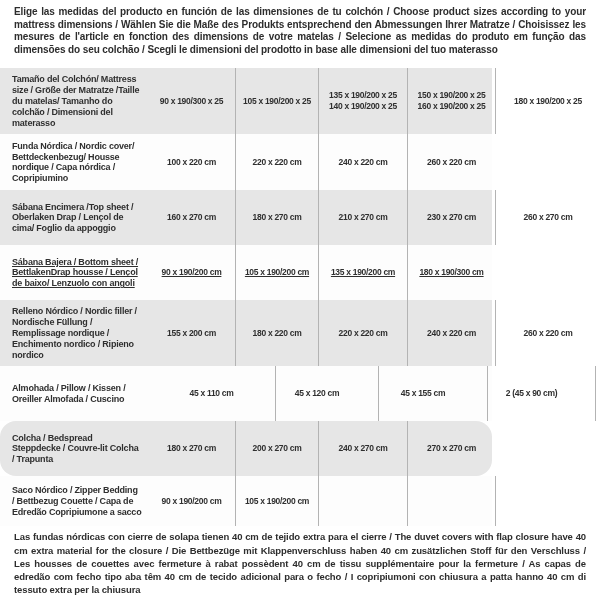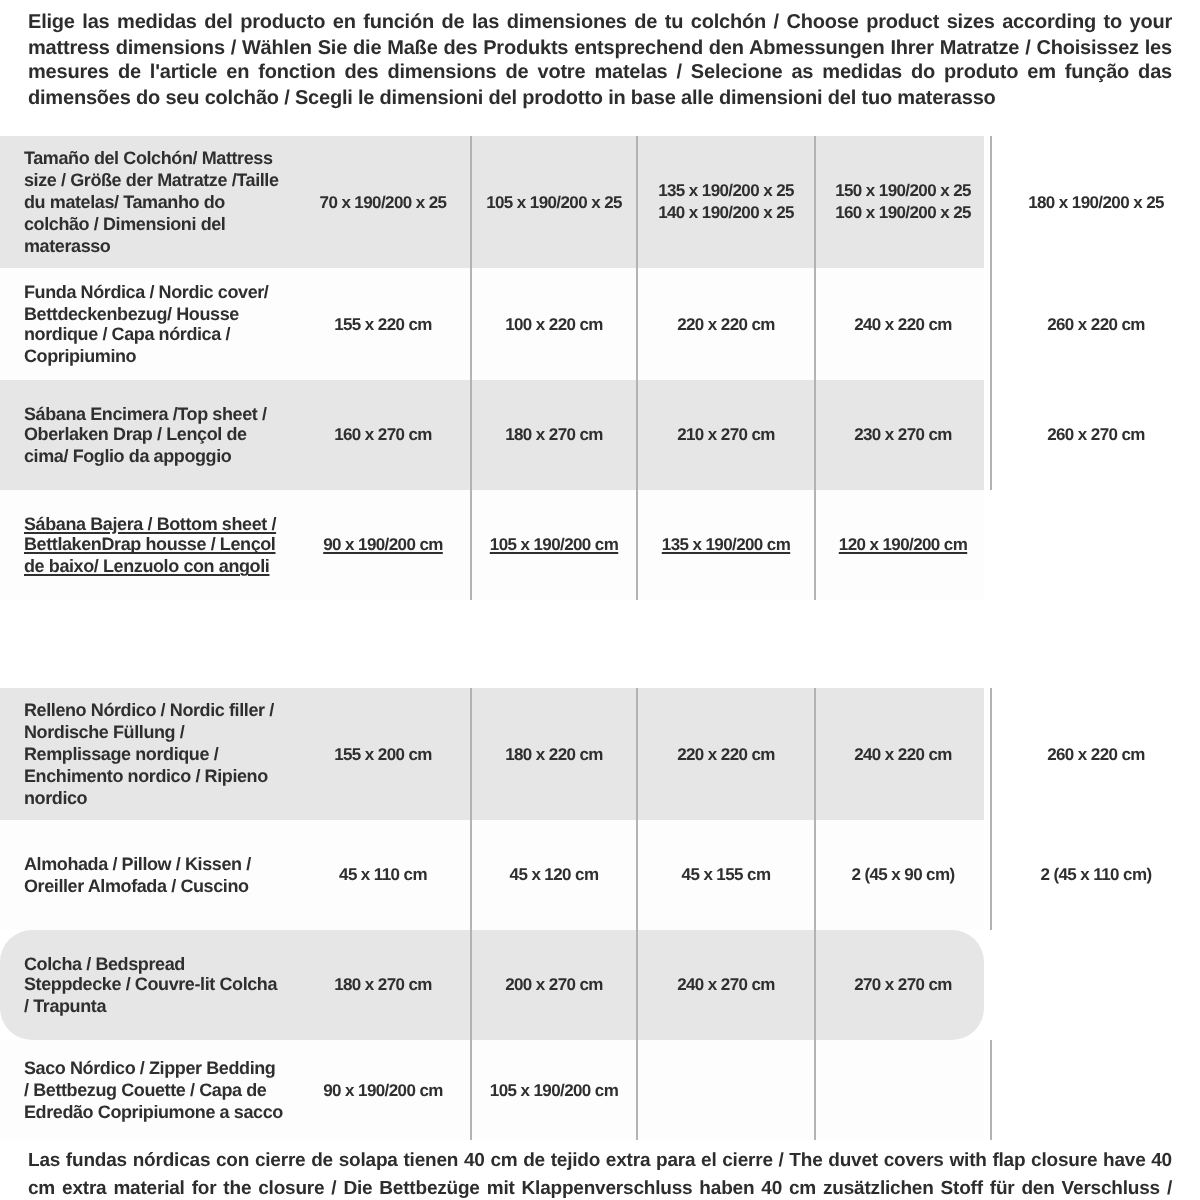--- a/index.html
+++ b/index.html
@@ -18,22 +18,22 @@
   .row{
     display:grid;
     grid-template-columns:148px 87px 83px 89px 88px 105px;
   }
   .row:nth-child(odd){background:#e6e6e6;}
   .row:nth-child(even){background:#fdfdfd;}
   .row:nth-child(1){min-height:66px;}
   .row:nth-child(2){min-height:56px;}
   .row:nth-child(3){min-height:55px;}
   .row:nth-child(4){min-height:55px;text-decoration:underline;}
-  .row:nth-child(5){min-height:66px;margin-top:44px;}
-  .row:nth-child(6){min-height:55px;}
+  .row:nth-child(5){min-height:66px;}
+  .row:nth-child(6){min-height:55px;gap:20px;}
   .row:nth-child(7){min-height:55px;border-radius:16px;}
   .row:nth-child(8){min-height:50px;}
   .cell{
     display:flex;align-items:center;justify-content:center;
     font-weight:700;text-align:center;
   }
   .cell.label{
     justify-content:flex-start;text-align:left;
     padding:4px 6px 4px 12px;
     font-size:9px;line-height:10.8px;letter-spacing:-0.2px;
@@ -51,50 +51,49 @@
 </style>
 </head>
 <body>
 
 <div class="page">
   <p class="intro">Elige las medidas del producto en función de las dimensiones de tu colchón / Choose product sizes according to your mattress dimensions / Wählen Sie die Maße des Produkts entsprechend den Abmessungen Ihrer Matratze / Choisissez les mesures de l'article en fonction des dimensions de votre matelas / Selecione as medidas do produto em função das dimensões do seu colchão / Scegli le dimensioni del prodotto in base alle dimensioni del tuo materasso</p>
 
   <div class="size-table">
       <div class="row">
         <div class="cell label">Tamaño del Colchón/ Mattress size / Größe der Matratze /Taille du matelas/ Tamanho do colchão / Dimensioni del materasso</div>
-        <div class="cell val">70 x 190/200 x 25</div>
+        <div class="cell val">90 x 190/300 x 25</div>
         <div class="cell val">105 x 190/200 x 25</div>
         <div class="cell val">135 x 190/200 x 25
 140 x 190/200 x 25</div>
         <div class="cell val">150 x 190/200 x 25
 160 x 190/200 x 25</div>
         <div class="cell val">180 x 190/200 x 25</div>
       </div>
       <div class="row">
         <div class="cell label">Funda Nórdica / Nordic cover/ Bettdeckenbezug/ Housse nordique / Capa nórdica / Copripiumino</div>
-        <div class="cell val">155 x 220 cm</div>
         <div class="cell val">100 x 220 cm</div>
         <div class="cell val">220 x 220 cm</div>
         <div class="cell val">240 x 220 cm</div>
         <div class="cell val">260 x 220 cm</div>
       </div>
       <div class="row">
         <div class="cell label">Sábana Encimera /Top sheet / Oberlaken Drap / Lençol de cima/ Foglio da appoggio</div>
         <div class="cell val">160 x 270 cm</div>
         <div class="cell val">180 x 270 cm</div>
         <div class="cell val">210 x 270 cm</div>
         <div class="cell val">230 x 270 cm</div>
         <div class="cell val">260 x 270 cm</div>
       </div>
       <div class="row">
         <div class="cell label">Sábana Bajera / Bottom sheet / BettlakenDrap housse / Lençol de baixo/ Lenzuolo con angoli</div>
         <div class="cell val">90 x 190/200 cm</div>
         <div class="cell val">105 x 190/200 cm</div>
         <div class="cell val">135 x 190/200 cm</div>
-        <div class="cell val">120 x 190/200 cm</div>
+        <div class="cell val">180 x 190/300 cm</div>
       </div>
       <div class="row">
         <div class="cell label">Relleno Nórdico / Nordic filler / Nordische Füllung / Remplissage nordique / Enchimento nordico / Ripieno nordico</div>
         <div class="cell val">155 x 200 cm</div>
         <div class="cell val">180 x 220 cm</div>
         <div class="cell val">220 x 220 cm</div>
         <div class="cell val">240 x 220 cm</div>
         <div class="cell val">260 x 220 cm</div>
       </div>
       <div class="row">

